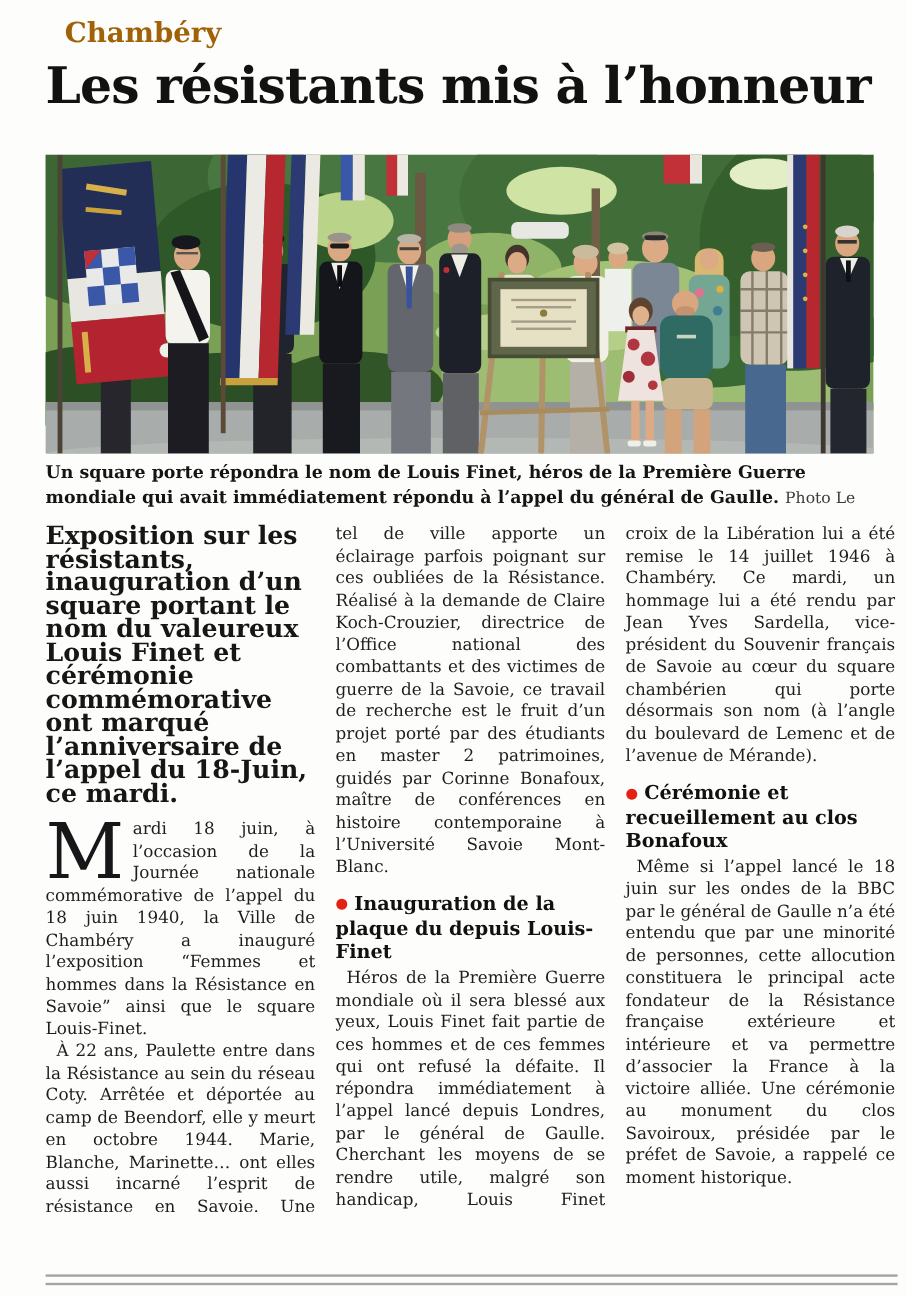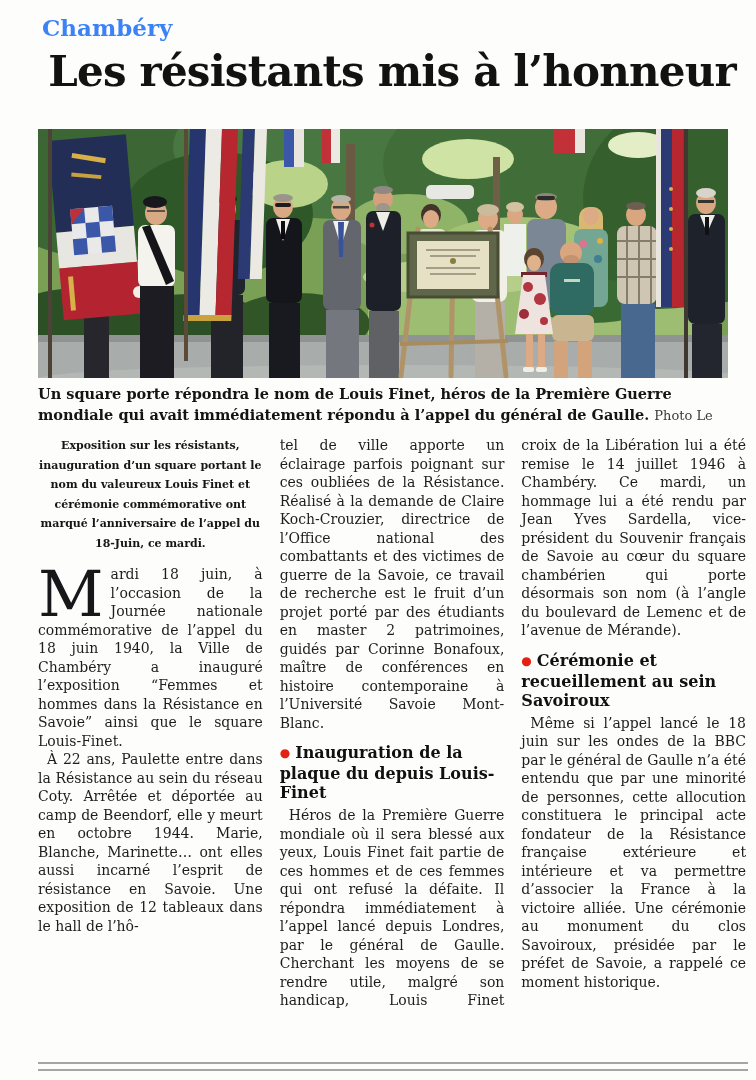--- a/index.html
+++ b/index.html
@@ -7,46 +7,46 @@
     position:relative;
     width:756px;height:1080px;
     box-sizing:border-box;
     padding:14px 10px 0 38px;
     background:#fdfdfc;
     font-family:"DejaVu Serif", serif;
     color:#1d1d1b;
     overflow:hidden;
   }
   .kicker{
-    font-size:23px;font-weight:bold;color:#3b82f6;
-    margin:0 0 8px 4px;letter-spacing:0;
+    font-size:23px;font-weight:bold;color:#a16207;
+    margin:0 0 8px 16px;letter-spacing:0;
   }
   .headline{
     margin:0 0 34px 0;
     font-size:42px;line-height:46px;font-weight:bold;
-    letter-spacing:-0.8px;color:#121211;text-align:center;
+    letter-spacing:-0.8px;color:#121211;
   }
   .headline span{display:block;}
   figure{margin:0;padding:0;width:690px;}
   .photo-svg{display:block;width:690px;height:249px;}
   figcaption{
     margin:5px 0 0 0;height:46px;overflow:hidden;
     font-size:14.5px;font-weight:bold;line-height:21px;color:#141413;
   }
   .credit{font-weight:normal;font-size:13px;color:#3a3a38;}
   .columns{
     display:flex;gap:17px;margin-top:7px;height:574px;
     overflow:hidden;
   }
   .col{flex:1;min-width:0;text-align:justify;}
   p.body{font-size:14px;line-height:18.5px;margin:0;hyphens:auto;-webkit-hyphens:auto;}
   p.indent{text-indent:9px;}
   p.lede{
-    font-size:11px;font-weight:bold;line-height:19.5px;
-    margin:0 0 12px 0;text-align:center;color:#161615;
+    font-size:21px;font-weight:bold;line-height:19.5px;
+    margin:0 0 12px 0;text-align:left;color:#161615;
   }
   .dropcap{
     float:left;font-size:64px;line-height:52px;
     padding:3px 7px 0 0;color:#17171a;
   }
   h3.subhead{
     font-size:16px;line-height:19px;margin:11px 0 4px 0;
     text-align:left;color:#111110;font-weight:bold;
   }
   .bullet{display:inline-block;}
@@ -313,21 +313,21 @@
     </div>
 
     <div class="col">
       <p class="body">tel de ville apporte un éclairage parfois poignant sur ces oubliées de la Résistance. Réalisé à la demande de Claire Koch-Crouzier, directrice de l’Office national des combattants et des victimes de guerre de la Savoie, ce travail de recherche est le fruit d’un projet porté par des étudiants en master 2 patrimoines, guidés par Corinne Bonafoux, maître de conférences en histoire contemporaine à l’Université Savoie Mont-Blanc.</p>
       <h3 class="subhead"><span class="bullet red">●</span><span>Inauguration de la plaque du depuis Louis-Finet</span></h3>
       <p class="body indent">Héros de la Première Guerre mondiale où il sera blessé aux yeux, Louis Finet fait partie de ces hommes et de ces femmes qui ont refusé la défaite. Il répondra immédiatement à l’appel lancé depuis Londres, par le général de Gaulle. Cherchant les moyens de se rendre utile, malgré son handicap, Louis Finet deviendra agent du réseau de renseignements Coty. La</p>
     </div>
 
     <div class="col">
       <p class="body">croix de la Libération lui a été remise le 14 juillet 1946 à Chambéry. Ce mardi, un hommage lui a été rendu par Jean Yves Sardella, vice-président du Souvenir français de Savoie au cœur du square chambérien qui porte désormais son nom (à l’angle du boulevard de Lemenc et de l’avenue de Mérande).</p>
-      <h3 class="subhead"><span class="bullet red">●</span><span>Cérémonie et recueillement au sein Savoiroux</span></h3>
+      <h3 class="subhead"><span class="bullet red">●</span><span>Cérémonie et recueillement au clos Bonafoux</span></h3>
       <p class="body indent">Même si l’appel lancé le 18 juin sur les ondes de la BBC par le général de Gaulle n’a été entendu que par une minorité de personnes, cette allocution constituera le principal acte fondateur de la Résistance française extérieure et intérieure et va permettre d’associer la France à la victoire alliée. Une cérémonie au monument du clos Savoiroux, présidée par le préfet de Savoie, a rappelé ce moment historique.</p>
     </div>
 
   </div>
 
   <div class="bottom-rule"></div>
 
 </div>
 
 </body></html>

